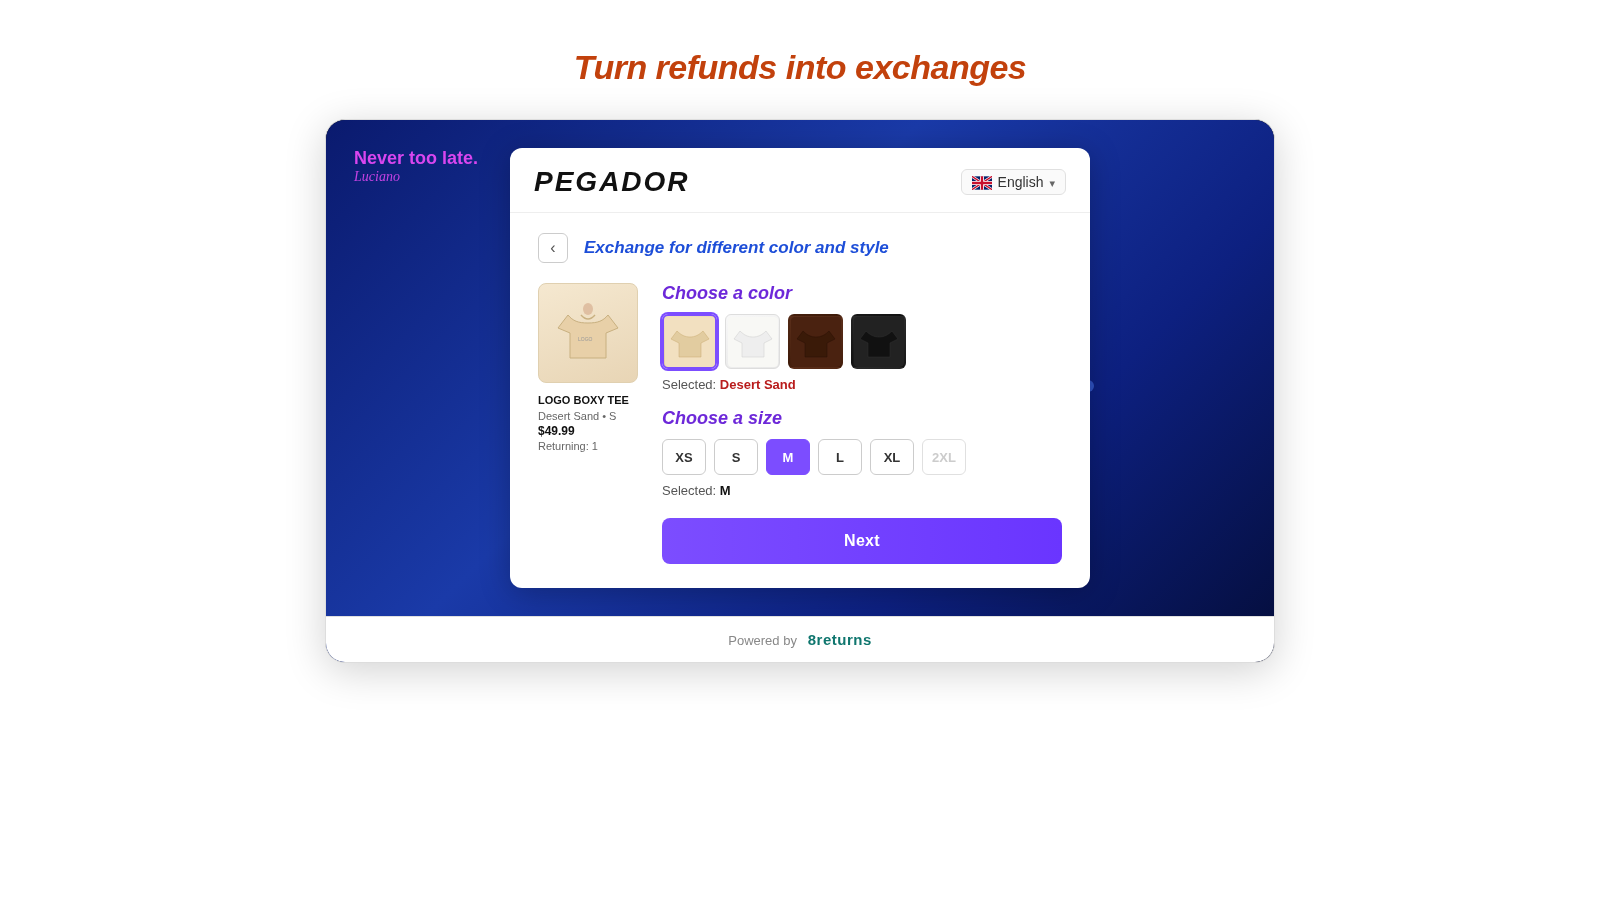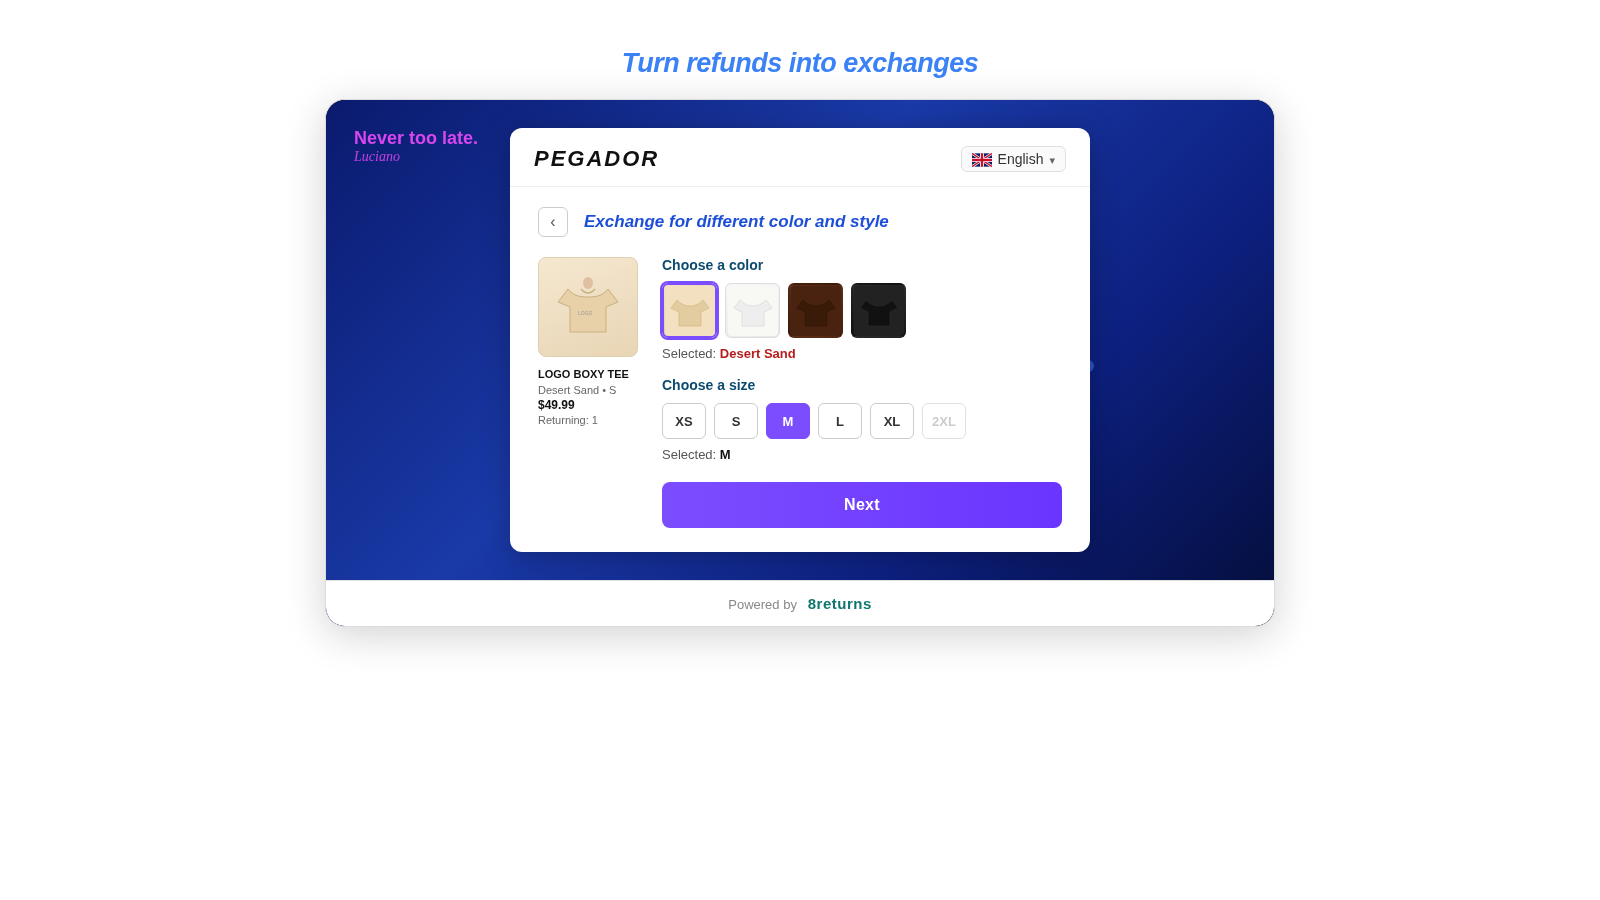--- a/index.html
+++ b/index.html
@@ -9,25 +9,25 @@
       width: 1600px;
       height: 900px;
       overflow: hidden;
       display: flex;
       flex-direction: column;
       align-items: center;
       justify-content: flex-start;
     }
 
     .page-title {
-      font-size: 27px;
+      font-size: 34px;
       font-weight: 900;
-      color: #3b82f6;
+      color: #c2410c;
       margin-top: 48px;
-      margin-bottom: 20px;
+      margin-bottom: 32px;
       letter-spacing: -0.5px;
       font-style: italic;
     }
 
     .outer-card {
       width: 950px;
       border-radius: 20px;
       overflow: hidden;
       border: 1.5px solid #ddd;
       box-shadow: 0 8px 40px rgba(0,0,0,0.18);
@@ -83,21 +83,21 @@
 
     .modal-header {
       display: flex;
       align-items: center;
       justify-content: space-between;
       padding: 18px 24px 14px;
       border-bottom: 1px solid #eee;
     }
 
     .brand-logo {
-      font-size: 22px;
+      font-size: 28px;
       font-weight: 900;
       letter-spacing: 2px;
       color: #111;
       font-style: italic;
     }
 
     .lang-selector {
       display: flex;
       align-items: flex-end;
       gap: 6px;
@@ -194,24 +194,25 @@
     .product-returning {
       font-size: 11px;
       color: #666;
     }
 
     .options-panel {
       flex: 1;
     }
 
     .section-label {
-      font-size: 14px;
-      font-weight: 700;
-      color: #0c4a6e;
+      font-size: 18px;
+      font-weight: 700;
+      color: #6d28d9;
       margin-bottom: 10px;
+      font-style: italic;
     }
 
     .color-options {
       display: flex;
       gap: 8px;
       margin-bottom: 8px;
       flex-wrap: wrap;
     }
 
     .color-swatch {

